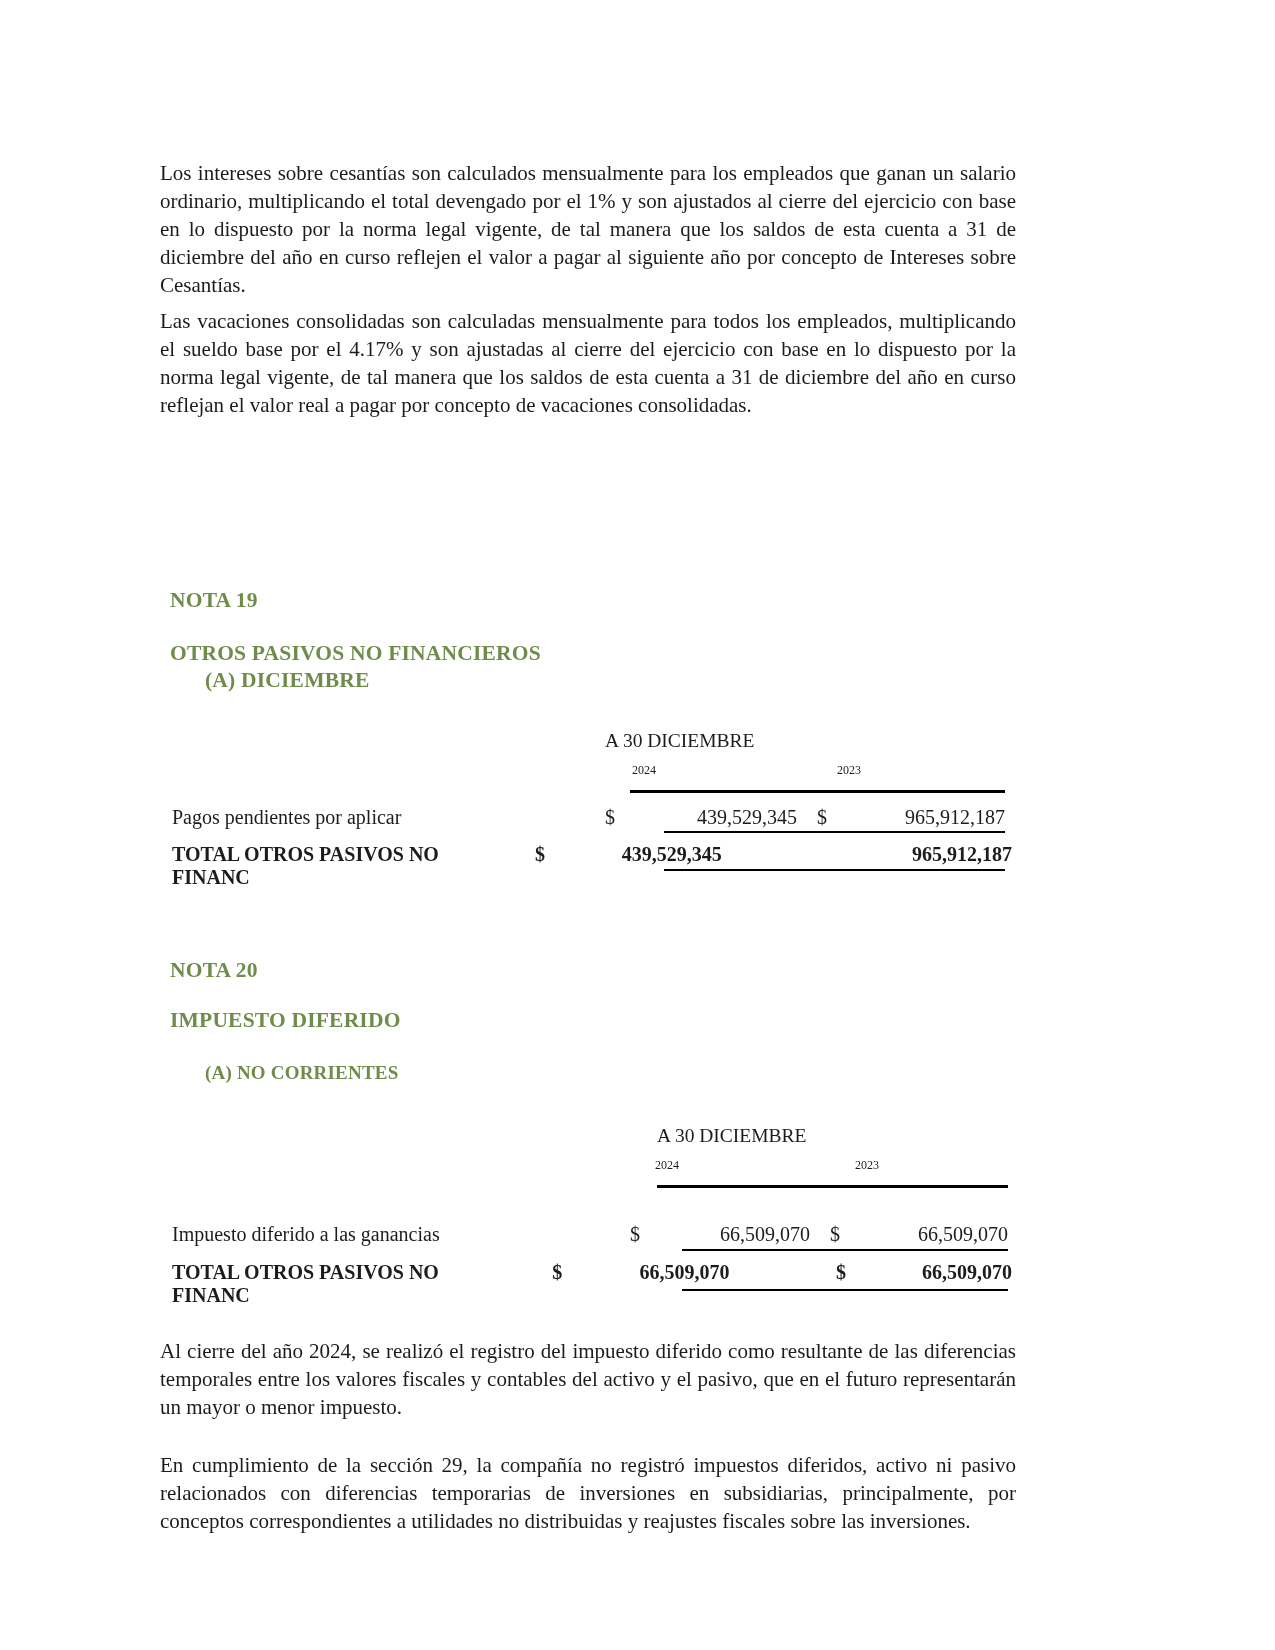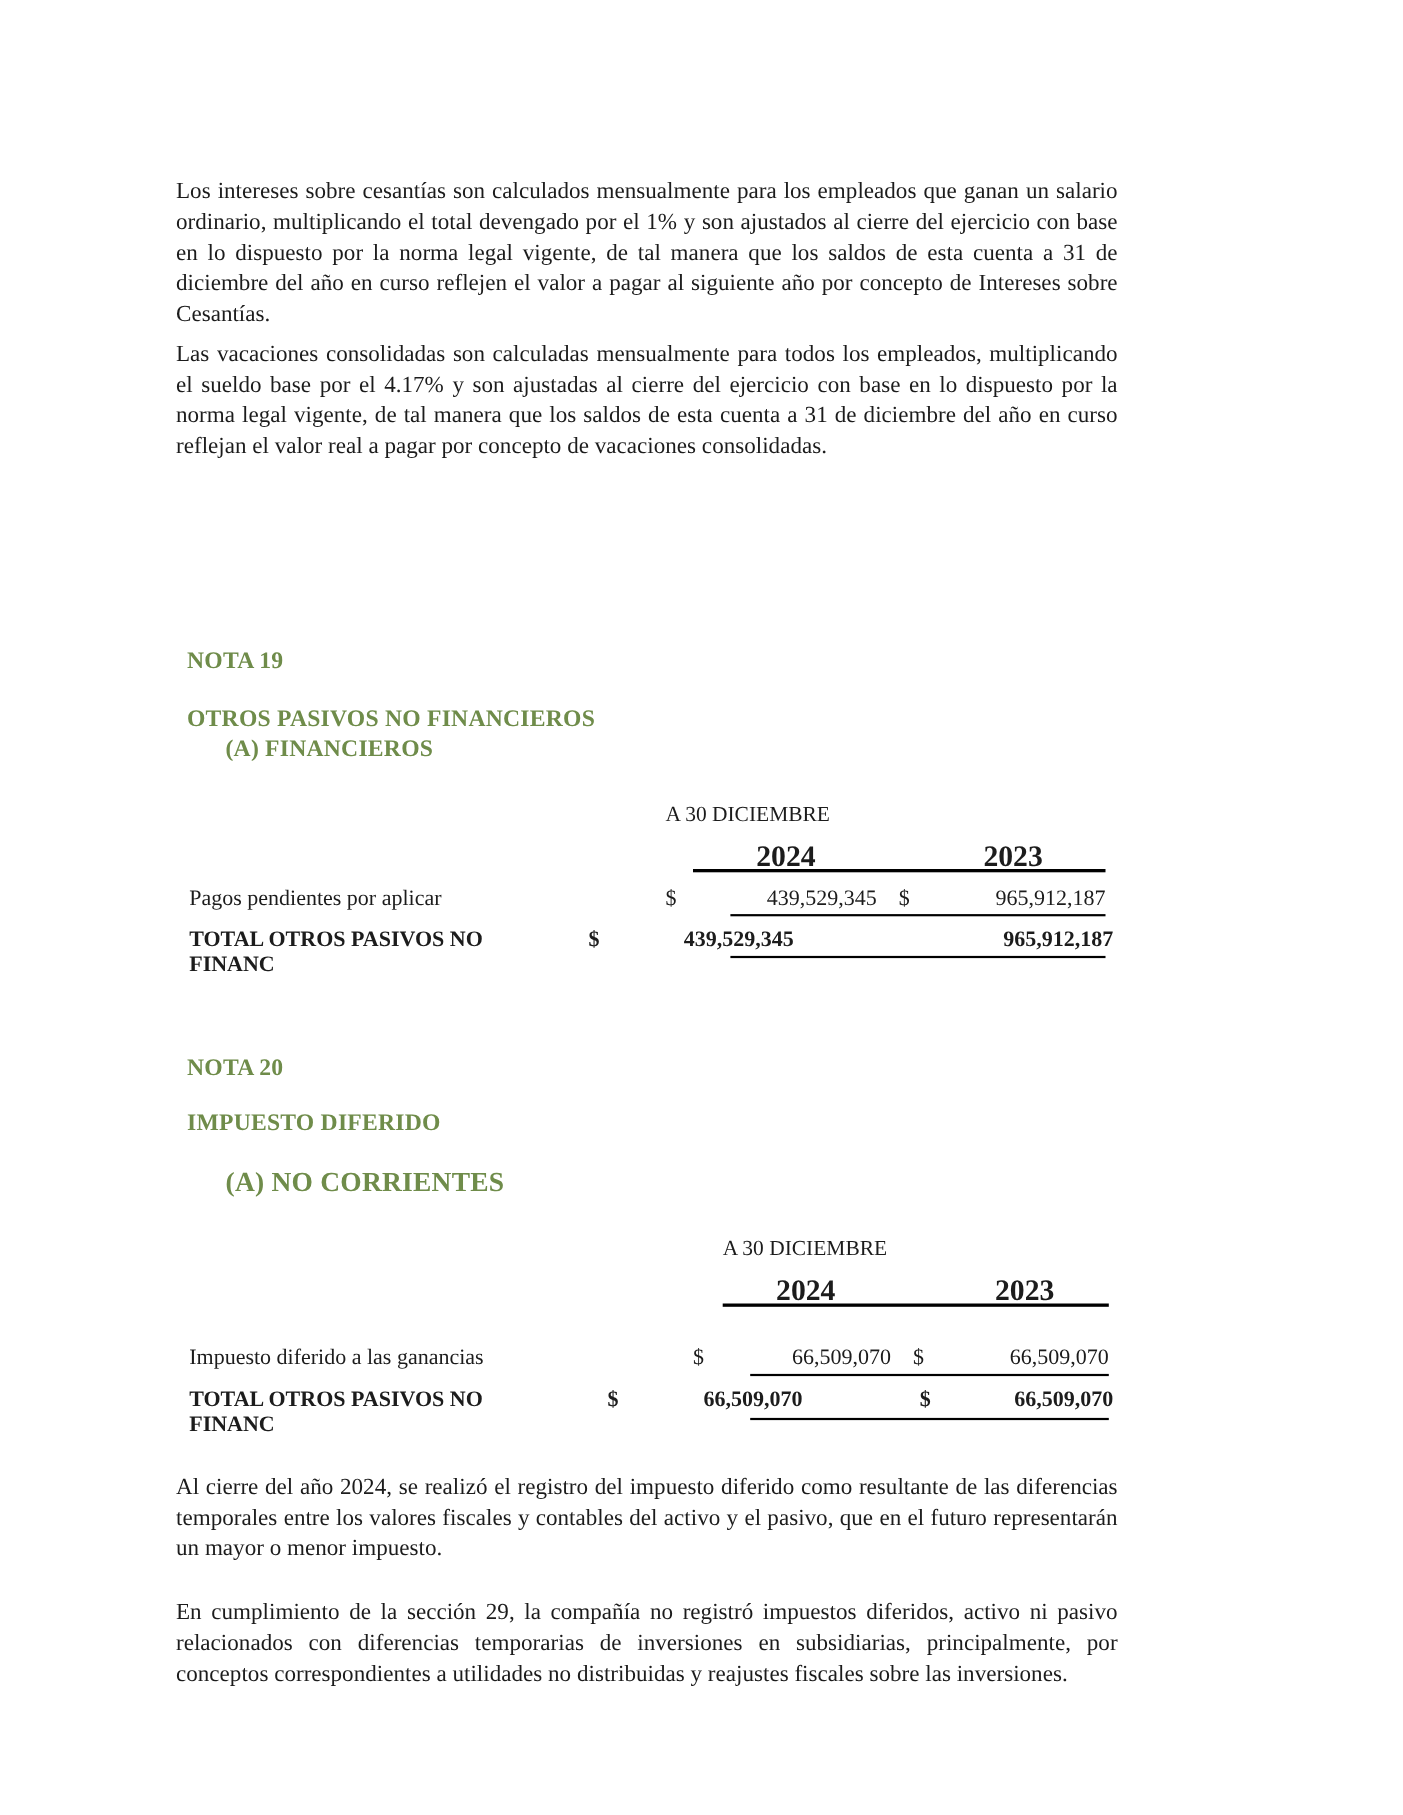--- a/index.html
+++ b/index.html
@@ -22,25 +22,25 @@
   }
   .h-green {
     position: absolute;
     left: 170px;
     color: #6F8C4A;
     font-weight: bold;
     font-size: 21.5px;
     letter-spacing: 0.2px;
   }
   .h-green.indent { left: 205px; }
-  .h-green.big { font-size: 25px; left: 205px; }
+  .h-green.big { font-size: 19px; left: 205px; }
   .tbl { position: absolute; left: 172px; width: 845px; font-size: 20px; }
   .tbl .abs { position: absolute; }
   .thead { font-weight: normal; text-align: left; font-size: 19.5px; }
-  .year { font-weight: bold; text-align: center; font-size: 27px; }
+  .year { font-weight: normal; text-align: left; font-size: 12px; }
   .row { position: absolute; display: flex; width: 840px; height: 26px; }
   .row .lbl   { text-align: left; }
   .row .dol   { text-align: left; }
   .row .num   { text-align: right; }
   .row.bold { font-weight: bold; gap: 46px; }
   .t1 .lbl  { width: 433px; }
   .t1 .dol1 { width: 27px; }
   .t1 .num1 { width: 165px; }
   .t1 .gap  { width: 20px; }
   .t1 .dol2 { width: 25px; }
@@ -59,21 +59,21 @@
 <body>
 
 <div class="page">
 
   <p class="para" style="top:138px;">Los intereses sobre cesantías son calculados mensualmente para los empleados que ganan un salario ordinario, multiplicando el total devengado por el 1% y son ajustados al cierre del ejercicio con base en lo dispuesto por la norma legal vigente, de tal manera que los saldos de esta cuenta a 31 de diciembre del año en curso reflejen el valor a pagar al siguiente año por concepto de Intereses sobre Cesantías.</p>
 
   <p class="para" style="top:286px;">Las vacaciones consolidadas son calculadas mensualmente para todos los empleados, multiplicando el sueldo base por el 4.17% y son ajustadas al cierre del ejercicio con base en lo dispuesto por la norma legal vigente, de tal manera que los saldos de esta cuenta a 31 de diciembre del año en curso reflejan el valor real a pagar por concepto de vacaciones consolidadas.</p>
 
   <div class="h-green" style="top:588px;">NOTA 19</div>
   <div class="h-green" style="top:641px;">OTROS PASIVOS NO FINANCIEROS</div>
-  <div class="h-green indent" style="top:668px;">(A)  FINANCIEROS</div>
+  <div class="h-green indent" style="top:668px;">(A)  DICIEMBRE</div>
 
   <div class="tbl t1" style="top:730px; height:160px;">
     <div class="abs thead" style="top:0; left:433px; width:400px;">A 30 DICIEMBRE</div>
     <div class="abs year" style="top:33px; left:460px; width:165px;">2024</div>
     <div class="abs year" style="top:33px; left:665px; width:168px;">2023</div>
     <div class="rule thick" style="top:60px; left:458px; width:375px;"></div>
 
     <div class="row" style="top:76px;">
       <span class="lbl">Pagos pendientes por aplicar</span>
       <span class="dol dol1">$</span>

